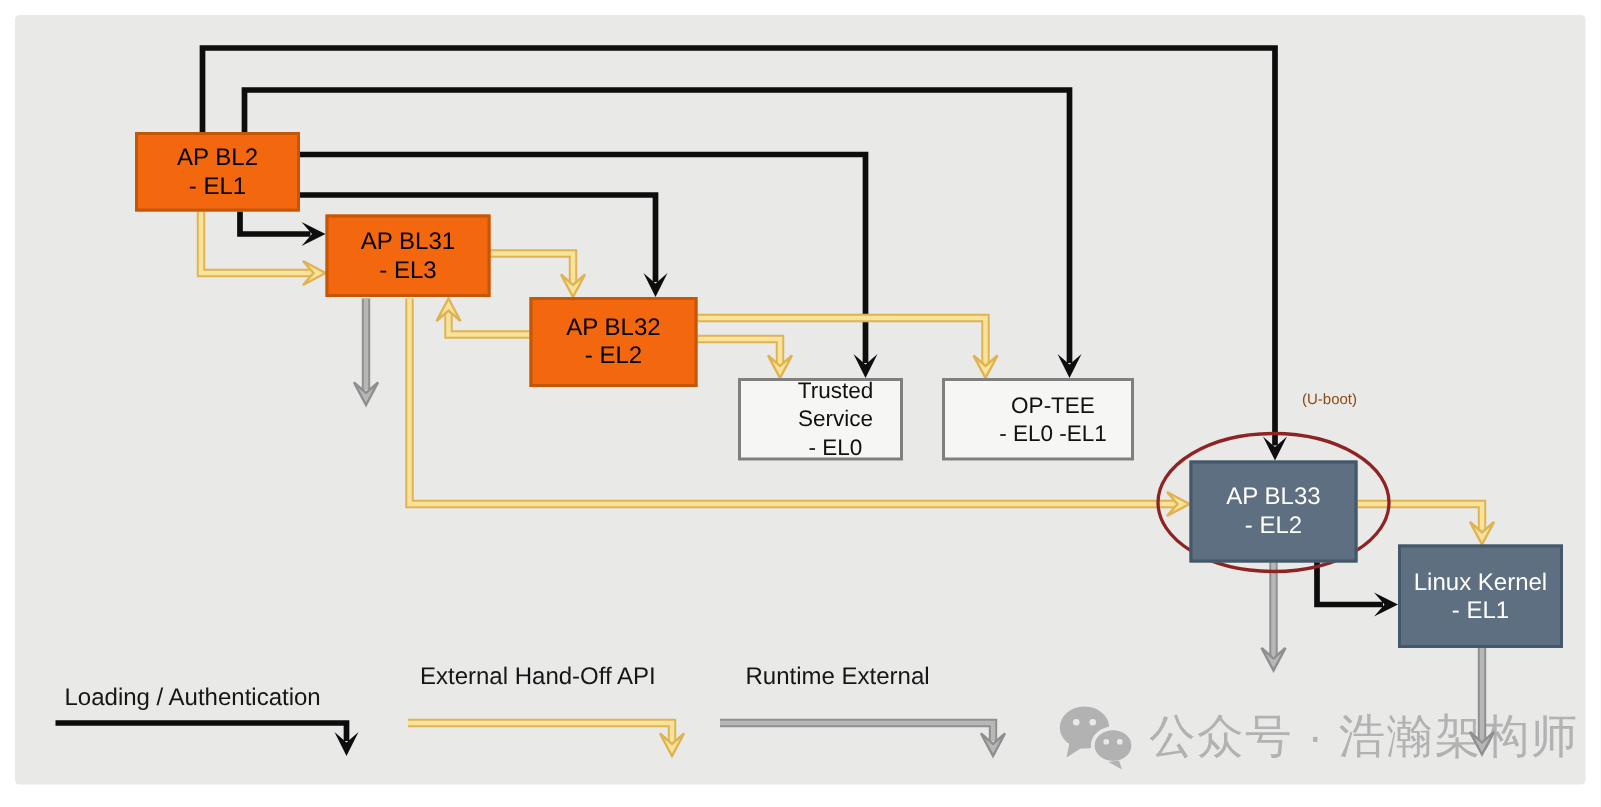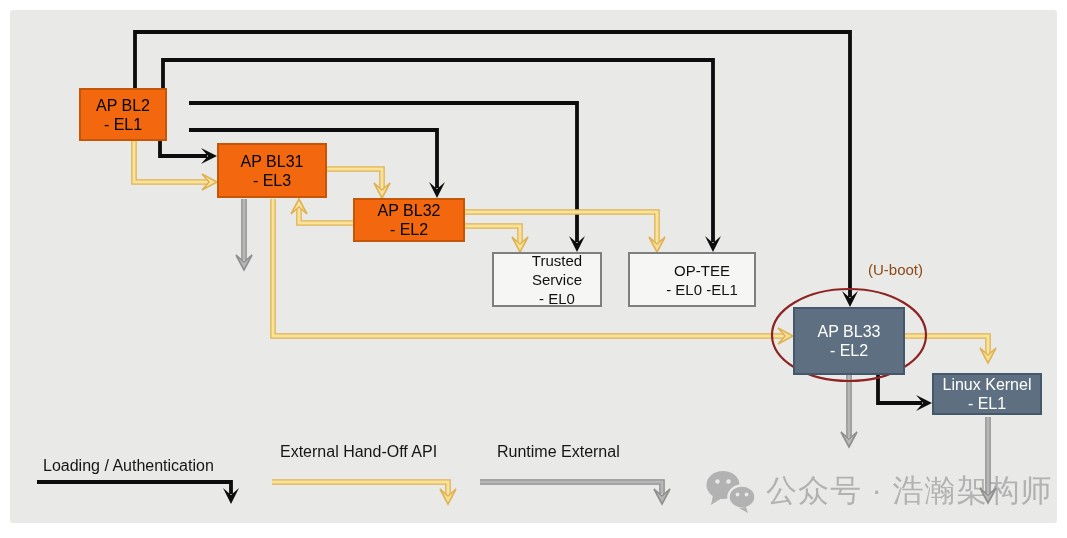--- a/index.html
+++ b/index.html
@@ -26,21 +26,21 @@
   .g-outer{fill:none;stroke:var(--arrow-gray-edge);stroke-width:5.6;}
   .g-inner{fill:none;stroke:var(--arrow-gray-fill);stroke-width:3;}
   .head-b{fill:var(--arrow-black);stroke:none;}
   .head-y{fill:var(--arrow-yellow-fill);stroke:var(--arrow-yellow-edge);stroke-width:1.6;}
   .head-g{fill:var(--arrow-gray-fill);stroke:var(--arrow-gray-edge);stroke-width:1.6;}
   .node{position:absolute;z-index:3;box-sizing:border-box;display:flex;flex-direction:column;
         align-items:center;justify-content:center;line-height:19px;text-align:center;}
   .node.orange{background:var(--node-orange);border:2px solid var(--node-orange-border);color:#000;font-size:16px;}
   .node.light{background:var(--node-light);border:2px solid var(--node-light-border);color:#111;font-size:15px;padding-left:20px;}
   .node.slate{background:var(--node-slate);border:2px solid var(--node-slate-border);color:#fff;font-size:16px;}
-  .uboot{position:absolute;left:868px;top:261px;z-index:3;color:var(--uboot-text);font-size:15px;}
+  .uboot{position:absolute;left:868px;top:261px;z-index:3;color:var(--uboot-text);font-size:10px;}
   .legend-label{position:absolute;z-index:3;font-size:16px;color:var(--text-dark);white-space:nowrap;}
 </style>
 </head>
 <body>
 
 <div class="stage">
   <div class="canvas"></div>
 
   <div class="watermark">
     <svg width="56" height="46" viewBox="0 0 56 46">
@@ -141,45 +141,45 @@
     <g class="head-g">
       <polygon points="236,255 244,270 252,255 244,262"></polygon>
       <polygon points="841,432 849,447 857,432 849,439"></polygon>
       <polygon points="980,488 988,503 996,488 988,495"></polygon>
       <polygon points="654,489 662,504 670,489 662,496"></polygon>
     </g>
 
     <ellipse cx="849" cy="335" rx="77" ry="46" fill="none" stroke="var(--ellipse-red)" stroke-width="2.2"></ellipse>
   </svg>
 
-  <div class="node orange" style="left:79px;top:88px;width:88px;height:53px">
+  <div class="node orange" style="left:90px;top:88px;width:110px;height:53px">
     <span>AP BL2</span>
     <span>- EL1</span>
   </div>
   <div class="node orange" style="left:217px;top:143px;width:110px;height:55px">
     <span>AP BL31</span>
     <span>- EL3</span>
   </div>
-  <div class="node orange" style="left:353px;top:198px;width:112px;height:44px">
+  <div class="node orange" style="left:353px;top:198px;width:112px;height:60px">
     <span>AP BL32</span>
     <span>- EL2</span>
   </div>
   <div class="node light" style="left:492px;top:252px;width:110px;height:55px">
     <span>Trusted Service</span>
     <span>- EL0</span>
   </div>
   <div class="node light" style="left:628px;top:252px;width:128px;height:55px">
     <span>OP-TEE</span>
     <span>- EL0 -EL1</span>
   </div>
   <div class="node slate" style="left:793px;top:307px;width:112px;height:68px">
     <span>AP BL33</span>
     <span>- EL2</span>
   </div>
-  <div class="node slate" style="left:932px;top:373px;width:110px;height:42px">
+  <div class="node slate" style="left:932px;top:363px;width:110px;height:69px">
     <span>Linux Kernel</span>
     <span>- EL1</span>
   </div>
 
   <div class="uboot">(U-boot)</div>
 
   <div class="legend-label" style="left:43px;top:457px">Loading / Authentication</div>
   <div class="legend-label" style="left:280px;top:443px">External Hand-Off API</div>
   <div class="legend-label" style="left:497px;top:443px">Runtime External</div>
 </div>

